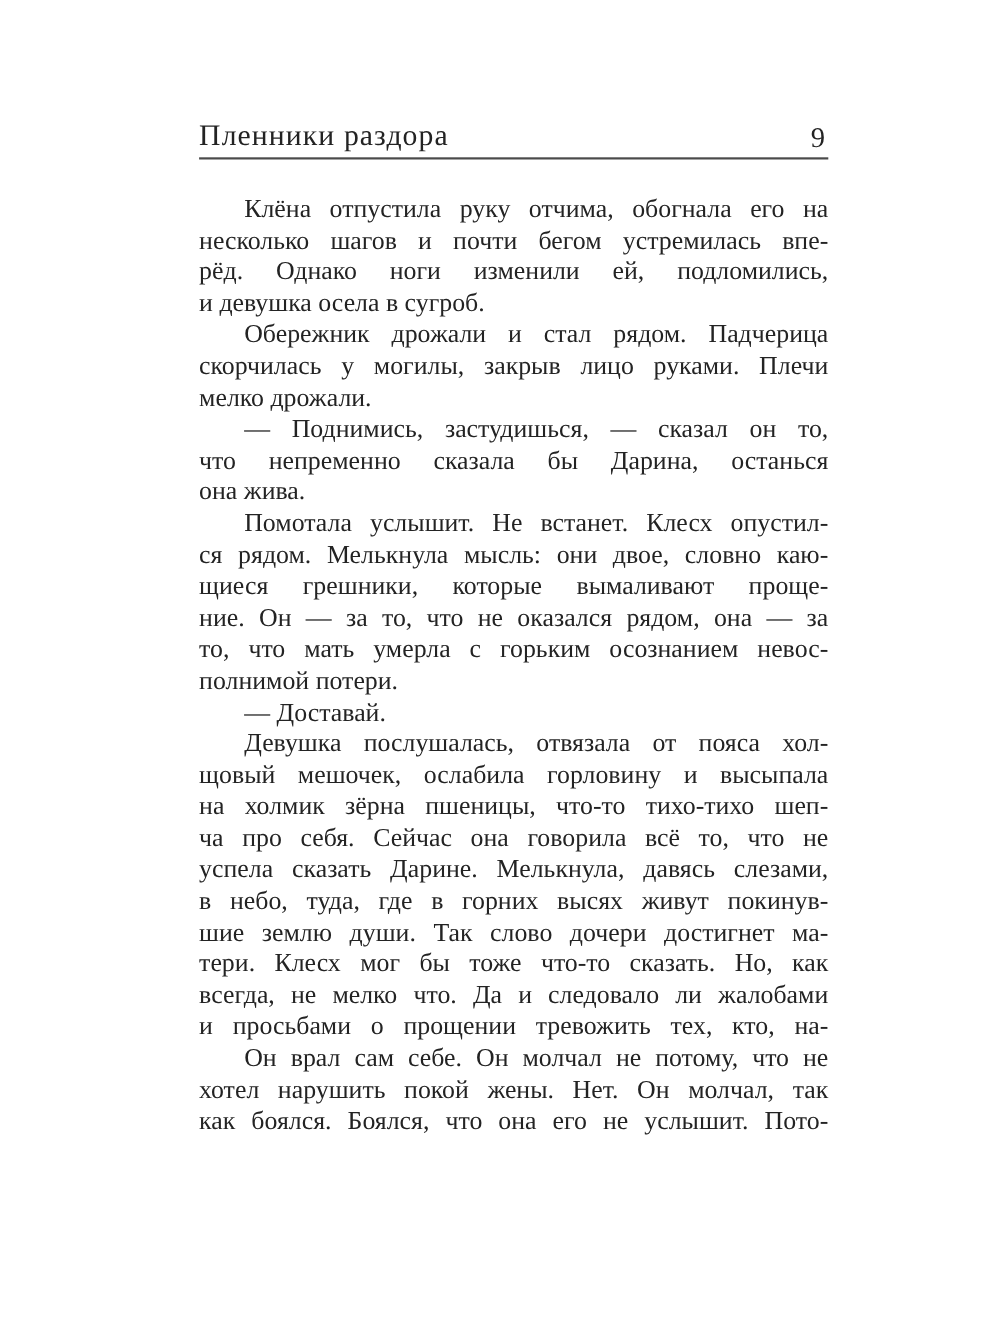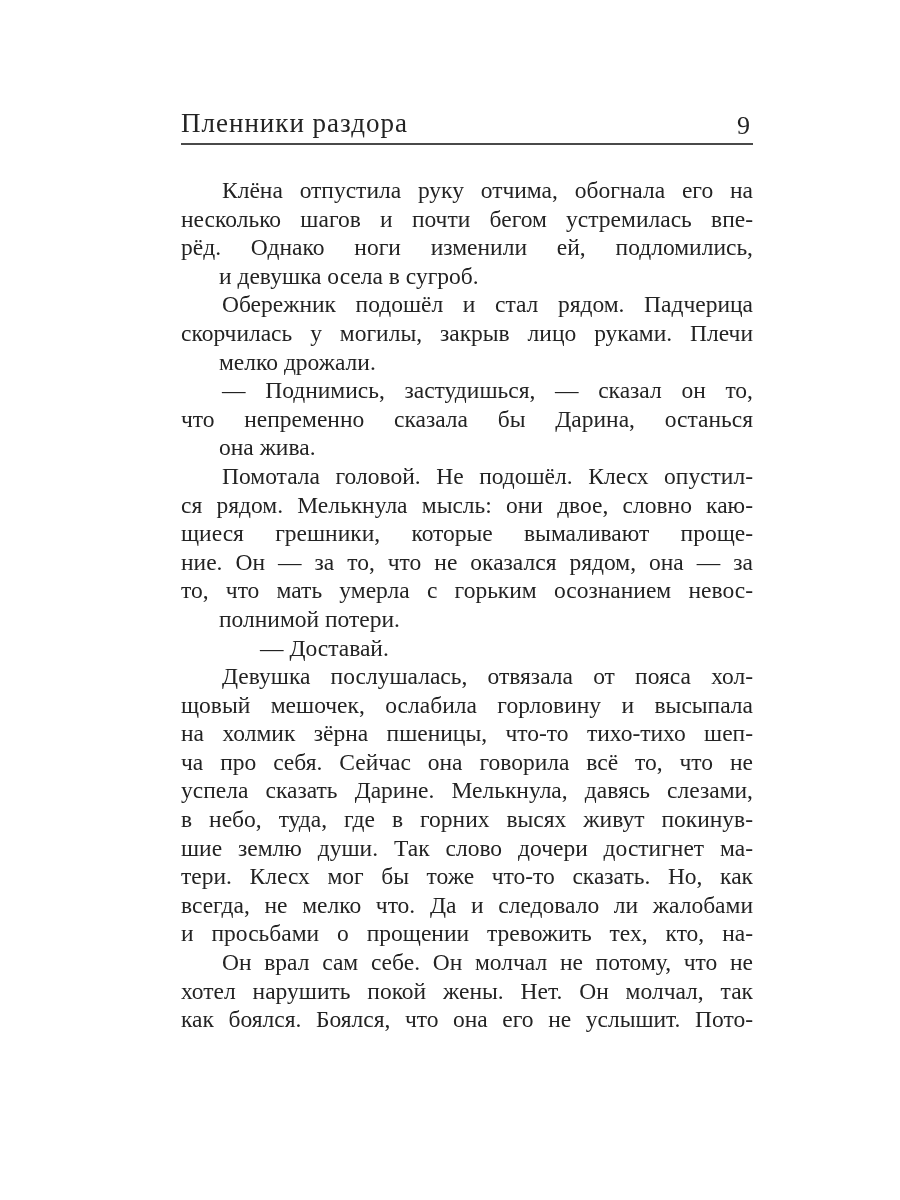--- a/index.html
+++ b/index.html
@@ -49,42 +49,42 @@
     font-size: 23.5px;
     line-height: 28.6px;
   }
   .line {
     text-align: justify;
     text-align-last: justify;
     height: 28.6px;
     white-space: normal;
   }
   .line.indent { text-indent: 41px; }
-  .line.end { text-align-last: left; margin-left: 38px; }
+  .line.end { text-align-last: left; }
 </style>
 </head>
 <body>
 
 <div class="page">
   <header class="running-head">
     <span class="head-title">Пленники раздора</span>
     <span class="head-num">9</span>
   </header>
   <main class="text-block">
       <div class="line indent">Клёна отпустила руку отчима, обогнала его на</div>
       <div class="line">несколько шагов и почти бегом устремилась впе-</div>
       <div class="line">рёд. Однако ноги изменили ей, подломились,</div>
       <div class="line end">и девушка осела в сугроб.</div>
-      <div class="line indent">Обережник подошёл и стал рядом. Падчерица</div>
+      <div class="line indent">Обережник дрожали и стал рядом. Падчерица</div>
       <div class="line">скорчилась у могилы, закрыв лицо руками. Плечи</div>
       <div class="line end">мелко дрожали.</div>
       <div class="line indent">— Поднимись, застудишься, — сказал он то,</div>
       <div class="line">что непременно сказала бы Дарина, останься</div>
       <div class="line end">она жива.</div>
-      <div class="line indent">Помотала головой. Не подошёл. Клесх опустил-</div>
+      <div class="line indent">Помотала услышит. Не встанет. Клесх опустил-</div>
       <div class="line">ся рядом. Мелькнула мысль: они двое, словно каю-</div>
       <div class="line">щиеся грешники, которые вымаливают проще-</div>
       <div class="line">ние. Он — за то, что не оказался рядом, она — за</div>
       <div class="line">то, что мать умерла с горьким осознанием невос-</div>
       <div class="line end">полнимой потери.</div>
       <div class="line indent end">— Доставай.</div>
       <div class="line indent">Девушка послушалась, отвязала от пояса хол-</div>
       <div class="line">щовый мешочек, ослабила горловину и высыпала</div>
       <div class="line">на холмик зёрна пшеницы, что-то тихо-тихо шеп-</div>
       <div class="line">ча про себя. Сейчас она говорила всё то, что не</div>

